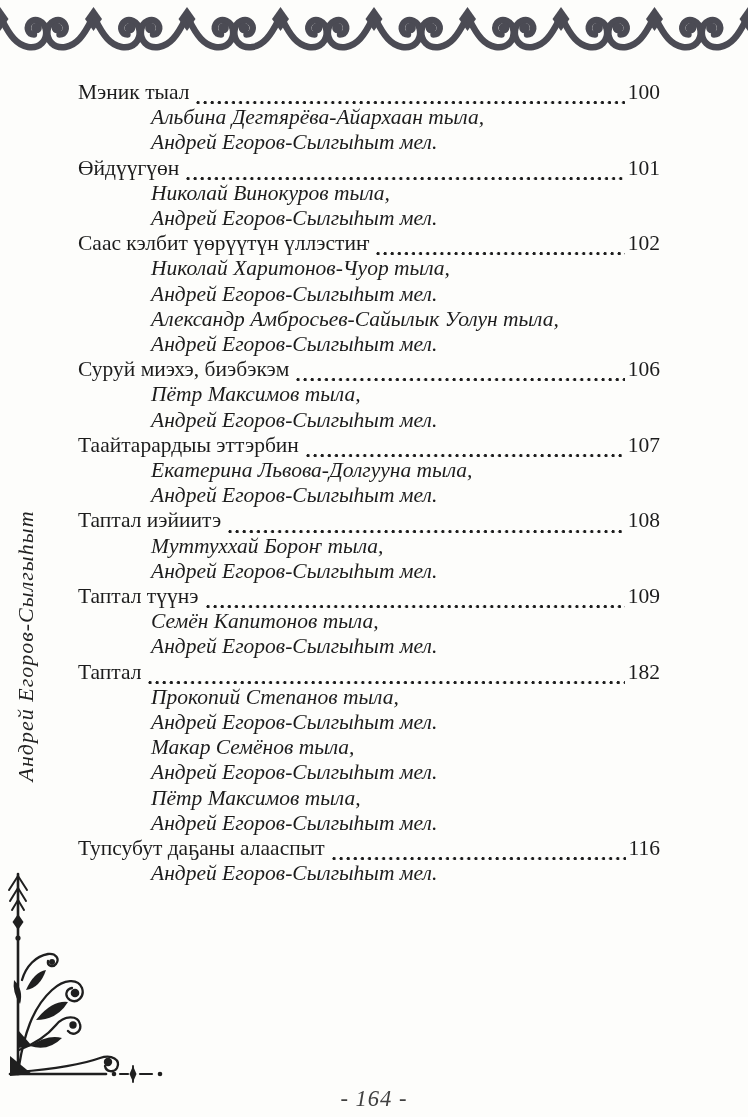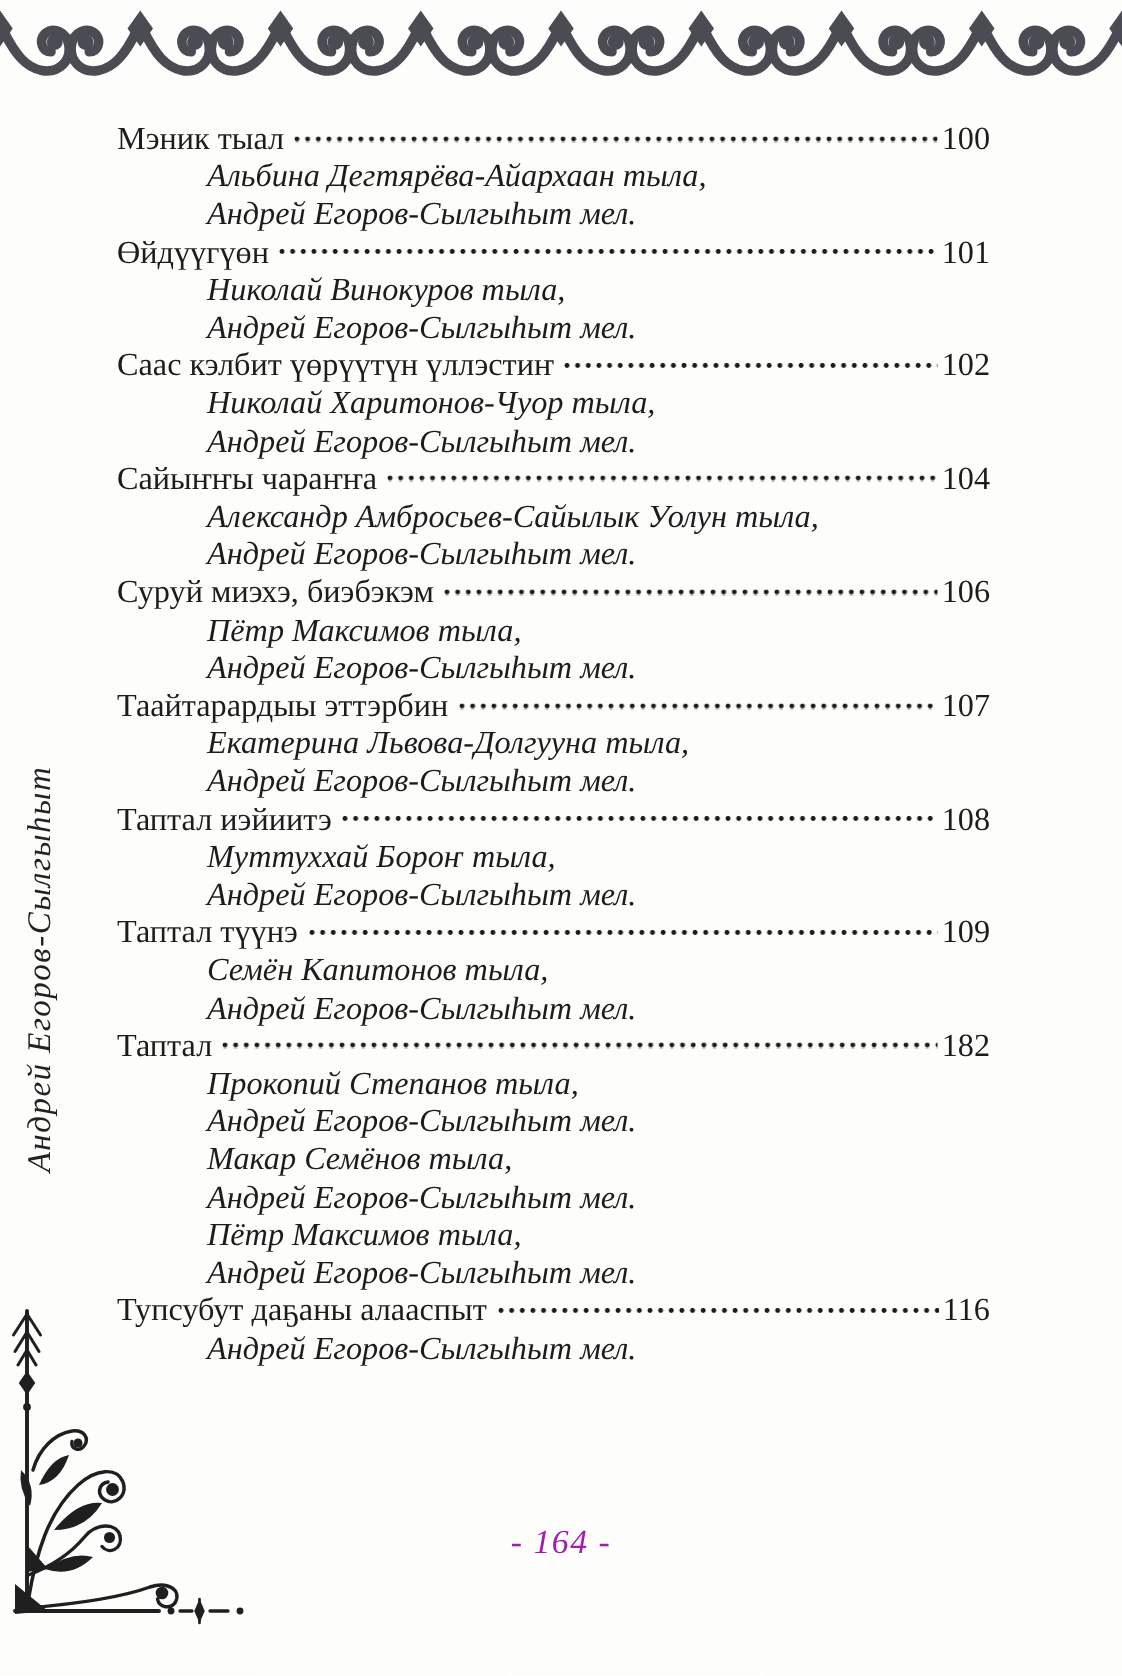--- a/index.html
+++ b/index.html
@@ -12,43 +12,43 @@
     color:#1c1c1c;
   }
   
   .top-border{position:absolute;left:0;top:5px;}
   
   .toc{
     position:absolute;left:78px;top:80px;width:582px;
     font-size:21.5px;line-height:25.2px;
   }
   .toc-entry{margin:0;}
-  .title-row{display:flex;align-items:center;white-space:nowrap;}
+  .title-row{display:flex;align-items:flex-end;white-space:nowrap;}
   .title-row .t{flex:0 0 auto;}
   .leader{
     flex:1 1 auto;height:4px;margin:0 3px 0 7px;
     background-image:radial-gradient(circle at 2px 1.6px,#1c1c1c 1.35px,rgba(0,0,0,0) 1.9px);
     background-size:7.1px 4px;background-repeat:repeat-x;background-position:0 bottom;
   }
   .pagenum{flex:0 0 auto;}
   .credits{font-style:italic;padding-left:60px;}
-  .credit-line{display:block;}
+  .credit-line{display:block;margin-left:13px;}
   
   .vertical-author{
     position:absolute;left:-132px;top:632px;width:318px;height:28px;
     transform:rotate(-90deg);
     font-style:italic;font-size:22px;letter-spacing:1px;
     text-align:center;color:#222;white-space:nowrap;
   }
   
   .corner-ornament{position:absolute;left:2px;top:868px;}
   
   .footer{
-    position:absolute;left:0;top:1015px;width:748px;
-    text-align:center;font-style:italic;font-size:22.5px;letter-spacing:1px;color:#a21caf;
+    position:absolute;left:0;top:1086px;width:748px;
+    text-align:center;font-style:italic;font-size:22.5px;letter-spacing:1px;color:#404040;
   }
 </style>
 </head>
 <body>
 
 <div class="page">
 
   <svg class="top-border" width="748" height="58" viewBox="0 0 748 58" aria-hidden="true">
     <defs>
       <g id="scrollUnit" stroke="#4b4b54" fill="#4b4b54">
@@ -106,25 +106,20 @@
         <span class="pagenum">102</span>
       </div>
       <div class="credits">
 
       <span class="credit-line">Николай Харитонов-Чуор тыла,</span>
           <span class="credit-line">Андрей Егоров-Сылгыһыт мел.</span>
         </div>
     </div>
 
     <div class="toc-entry">
-      <div class="title-row">
-        <span class="t">Сайыҥҥы чараҥҥа</span>
-        <span class="leader"></span>
-        <span class="pagenum">104</span>
-      </div>
       <div class="credits">
 
       <span class="credit-line">Александр Амбросьев-Сайылык Уолун тыла,</span>
           <span class="credit-line">Андрей Егоров-Сылгыһыт мел.</span>
         </div>
     </div>
 
     <div class="toc-entry">
       <div class="title-row">
         <span class="t">Суруй миэхэ, биэбэкэм</span>

